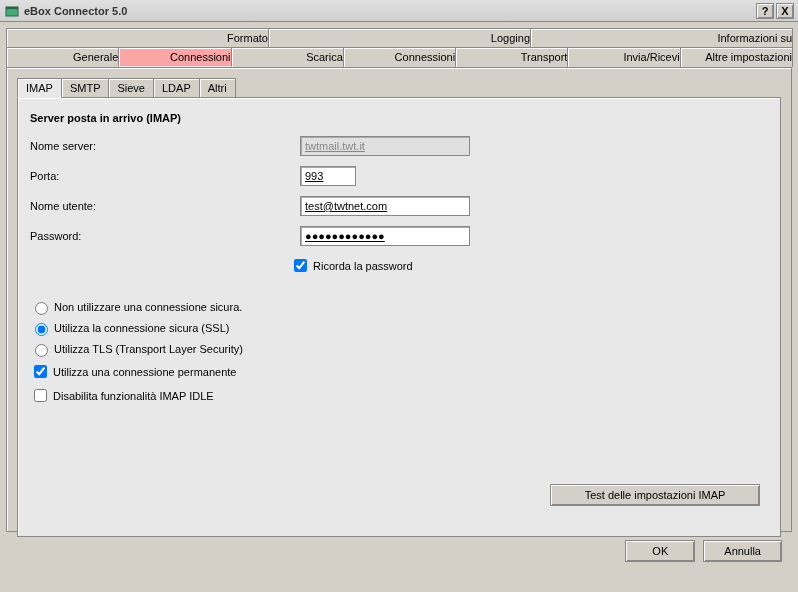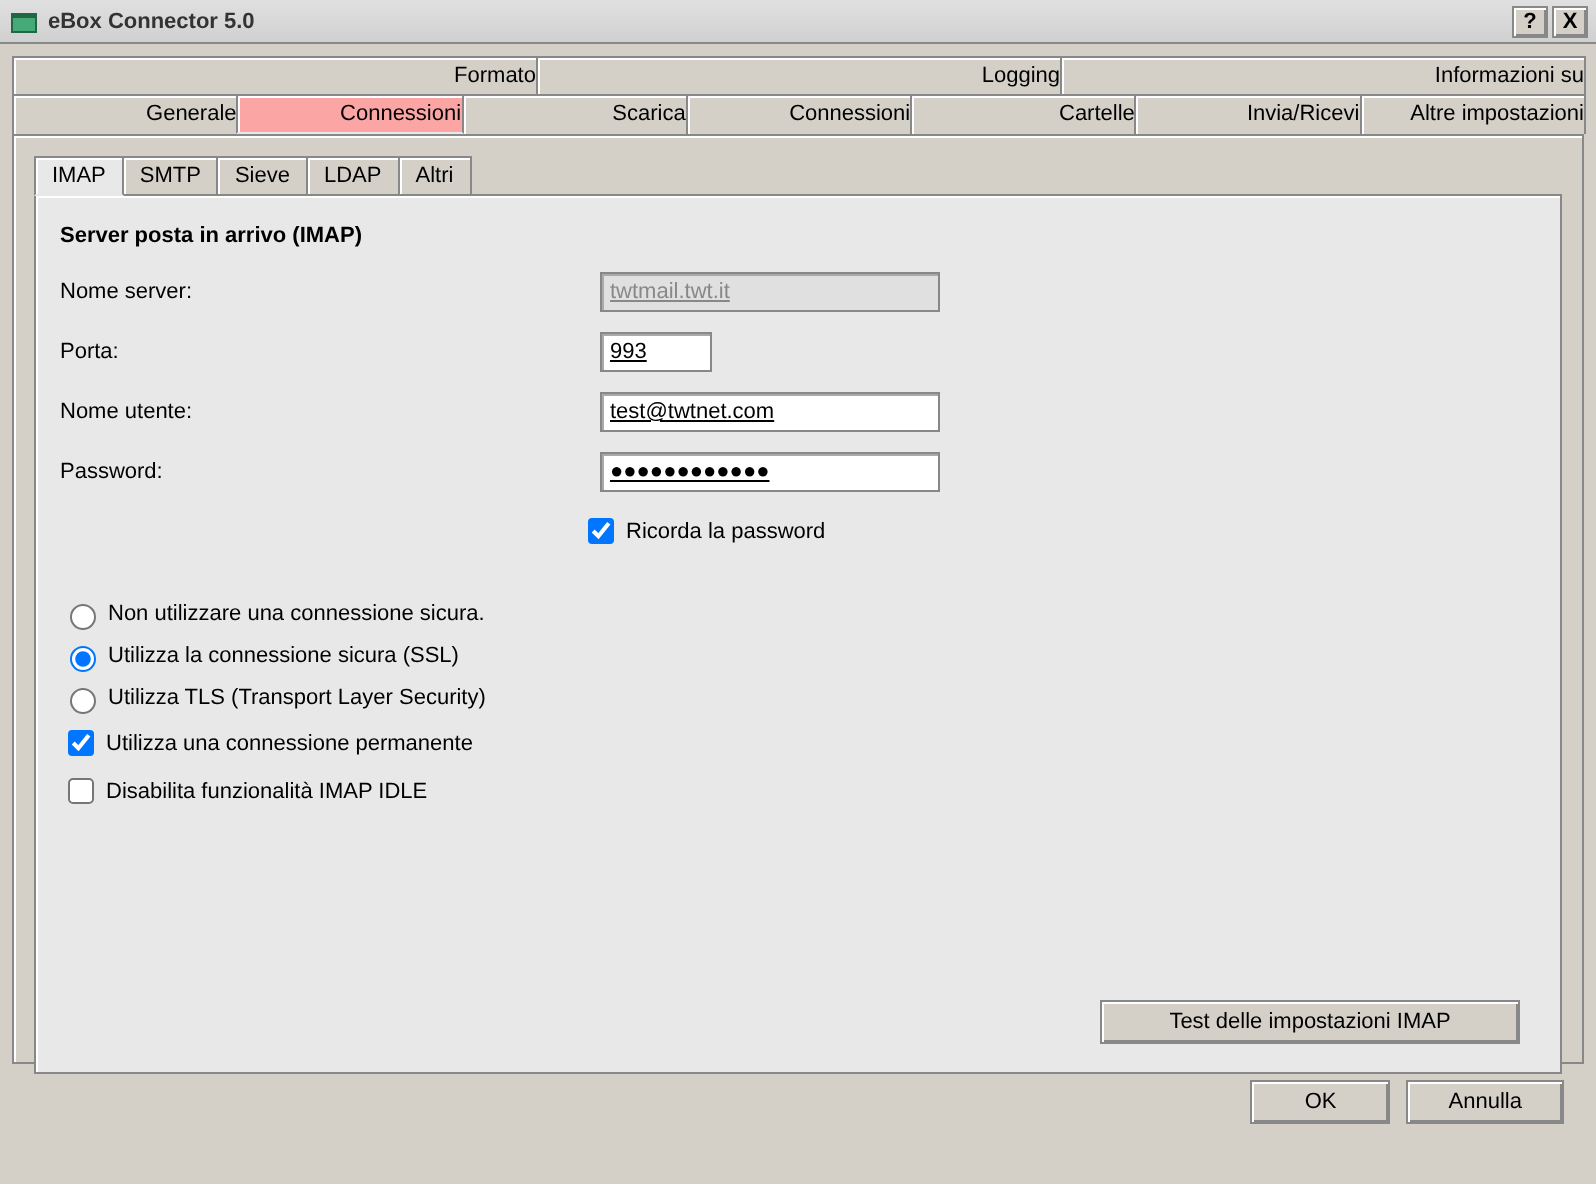--- a/index.html
+++ b/index.html
@@ -20,21 +20,21 @@
   .subtab.selected { background: #e8e8e8; border-bottom: 1px solid #e8e8e8; position: relative; z-index: 2; }
   .subpanel { border: 1px solid #888; background: #e8e8e8; box-shadow: inset 1px 1px #fff; padding: 10px 12px; height: 440px; position: relative; }
   .section-title { font-weight: bold; margin: 4px 0 12px 0; }
   .form-row { display: flex; align-items: center; margin-bottom: 10px; }
   .form-label { width: 270px; }
   .text-input { border: 1px solid #888; background: #fff; padding: 2px 4px; height: 20px; box-shadow: inset 1px 1px #aaa; text-decoration: underline; }
   .text-input.disabled { background: #e0e0e0; color: #888; }
   .checkbox-row, .radio-row { display: flex; align-items: center; margin: 5px 0; }
   .checkbox-row input, .radio-row input { margin-right: 6px; }
   .btn { border: 1px solid #888; background: #d4d0c8; padding: 4px 20px; cursor: pointer; box-shadow: inset 1px 1px #fff, inset -1px -1px #888; min-width: 70px; text-align: center; }
-  .test-btn-wrap { position: absolute; right: 20px; bottom: 14px; }
+  .test-btn-wrap { position: absolute; right: 20px; bottom: 30px; }
   .footer { display: flex; justify-content: flex-end; gap: 8px; padding: 8px 10px 0 0; }
   .spacer { height: 14px; }
 </style>
 </head>
 <body>
 
 <div class="titlebar">
   <span class="icon">
     <svg width="14" height="14" viewBox="0 0 14 14">
         <rect x="1" y="3" width="12" height="9" fill="#4a7" stroke="#264"></rect>
@@ -54,21 +54,21 @@
   <div class="tab-row row1">
     <div class="tab">Formato</div>
     <div class="tab">Logging</div>
     <div class="tab">Informazioni su</div>
   </div>
   <div class="tab-row row2">
     <div class="tab">Generale</div>
     <div class="tab selected">Connessioni</div>
     <div class="tab">Scarica</div>
     <div class="tab">Connessioni</div>
-    <div class="tab">Cartelle</div>
+    <div class="tab">Transport</div>
     <div class="tab">Invia/Ricevi</div>
     <div class="tab">Altre impostazioni</div>
   </div>
 
   <div class="tab-panel">
     <div class="subtab-row">
       <div class="subtab selected">IMAP</div>
       <div class="subtab">SMTP</div>
       <div class="subtab">Sieve</div>
       <div class="subtab">LDAP</div>

